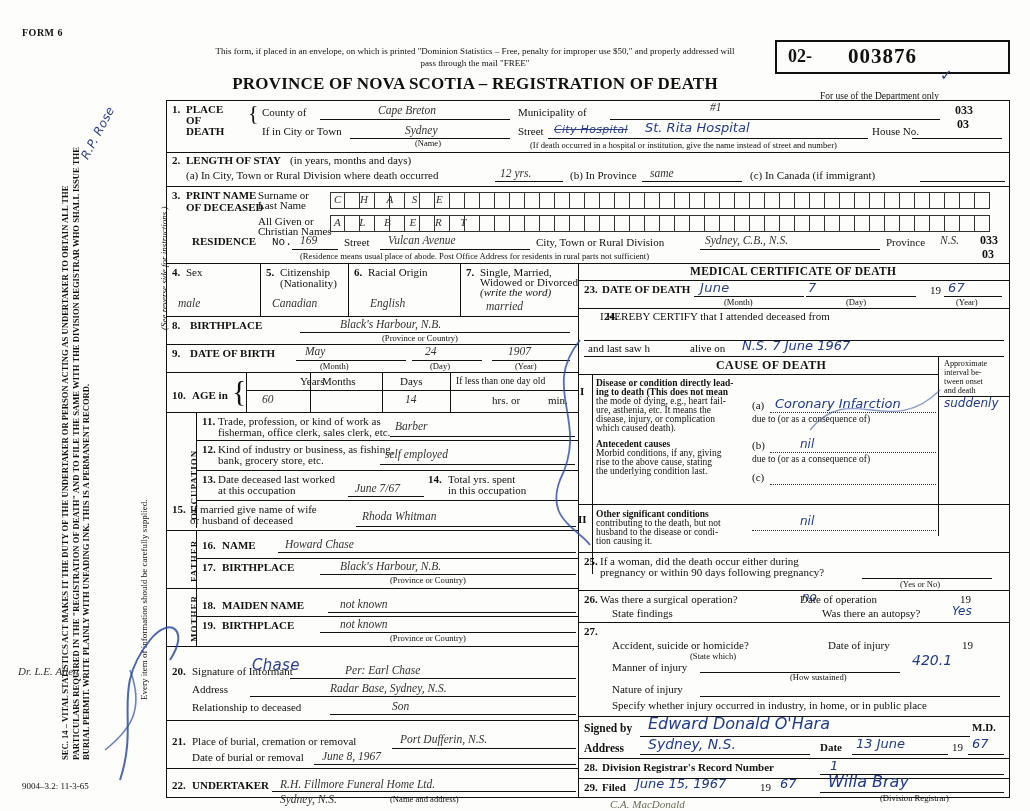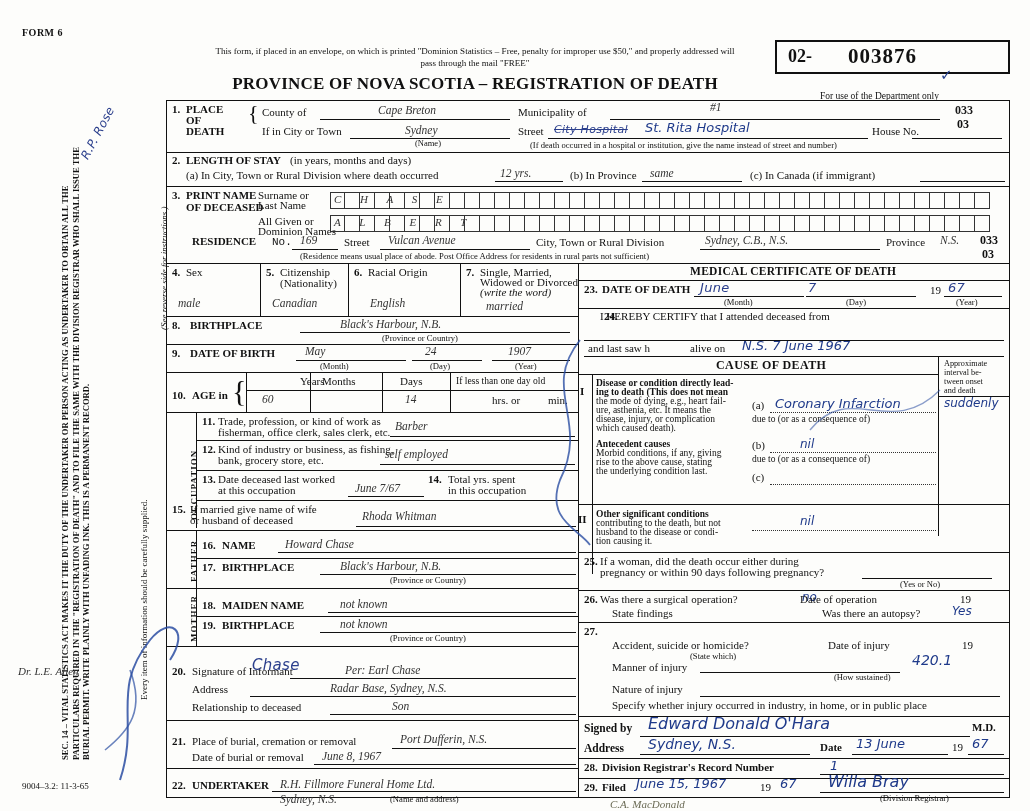--- a/index.html
+++ b/index.html
@@ -87,21 +87,21 @@
   <div class="line" style="left:920px;top:181px;width:85px;height:1px;"></div>
 
   <div class="line" style="left:166px;top:186px;width:844px;height:1px;"></div>
 
   <div class="abs lbl bold" style="left:172px;top:190px;">3.</div>
   <div class="abs lbl bold" style="left:186px;top:190px;">PRINT NAME</div>
   <div class="abs lbl bold" style="left:186px;top:202px;">OF DECEASED</div>
   <div class="abs lbl" style="left:258px;top:190px;">Surname or</div>
   <div class="abs lbl" style="left:258px;top:200px;">Last Name</div>
   <div class="abs lbl" style="left:258px;top:216px;">All Given or</div>
-  <div class="abs lbl" style="left:258px;top:226px;">Dominion Names</div>
+  <div class="abs lbl" style="left:258px;top:226px;">Christian Names</div>
 
   <div class="cells" style="left:330px;top:192px;">
     <div></div>
       <div></div>
       <div></div>
       <div></div>
       <div></div>
       <div></div>
       <div></div>
       <div></div>
@@ -455,21 +455,21 @@
   <div class="line" style="left:578px;top:622px;width:432px;height:1px;"></div>
 
   <div class="abs lbl bold" style="left:584px;top:626px;">27.</div>
   <div class="abs lbl" style="left:612px;top:640px;">Accident, suicide or homicide?</div>
   <div class="abs lbl" style="left:828px;top:640px;">Date of injury</div>
   <div class="abs lbl" style="left:962px;top:640px;">19</div>
   <div class="abs lbl" style="left:690px;top:652px;font-size:8.6px;">(State which)</div>
   <div class="abs lbl" style="left:612px;top:662px;">Manner of injury</div>
   <div class="abs hwb" style="left:912px;top:652px;font-size:14px;">420.1</div>
   <div class="line" style="left:700px;top:672px;width:200px;height:1px;"></div>
-  <div class="abs lbl" style="left:790px;top:673px;font-size:8.6px;margin-left:44px;">(How sustained)</div>
+  <div class="abs lbl" style="left:790px;top:673px;font-size:8.6px;">(How sustained)</div>
   <div class="abs lbl" style="left:612px;top:684px;">Nature of injury</div>
   <div class="line" style="left:700px;top:696px;width:300px;height:1px;"></div>
   <div class="abs lbl" style="left:612px;top:700px;">Specify whether injury occurred in industry, in home, or in public place</div>
   <div class="line" style="left:578px;top:716px;width:432px;height:1px;"></div>
 
   <div class="abs lbl bold" style="left:584px;top:722px;font-size:11.5px;">Signed by</div>
   <div class="abs hwb" style="left:648px;top:714px;font-size:16px;">Edward Donald O'Hara</div>
   <div class="abs lbl bold" style="left:972px;top:722px;">M.D.</div>
   <div class="line" style="left:640px;top:736px;width:330px;height:1px;"></div>
 

